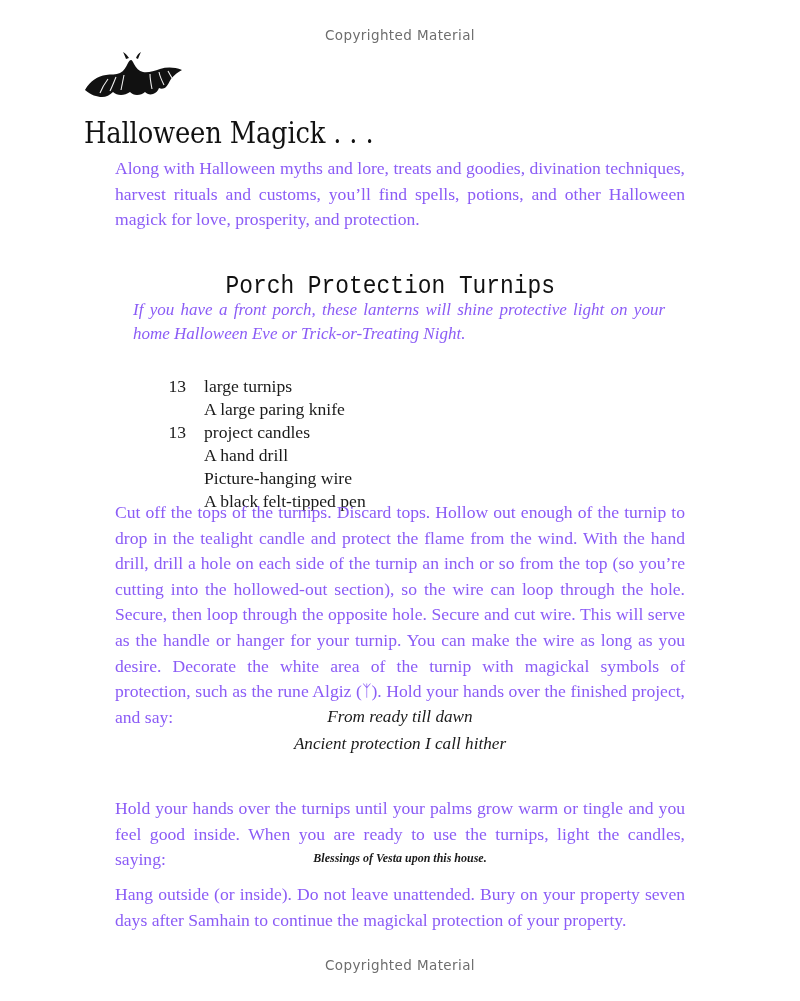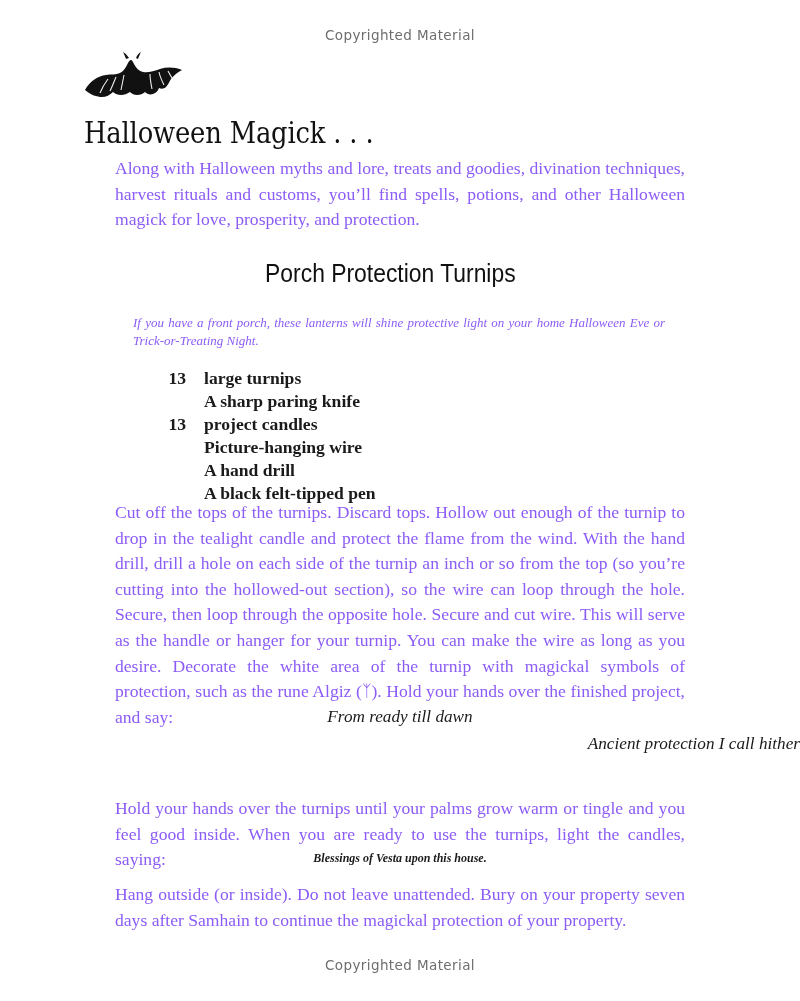--- a/index.html
+++ b/index.html
@@ -56,24 +56,24 @@
     letter-spacing: -0.2px;
     color: #111;
     transform: scaleX(0.86);
     transform-origin: left center;
     white-space: nowrap;
   }
 
   .recipe-title {
     position: absolute;
     left: 0;
-    top: 260px;
+    top: 273px;
     width: 780px;
     text-align: center;
-    font-family: Liberation Sans, sans-serif;
+    font-family: Liberation Mono, monospace;
     font-size: 26px;
     line-height: 1;
     font-weight: 400;
     color: #111;
   }
   .recipe-title span {
     display: inline-block;
     transform: scaleX(0.88);
   }
 
@@ -87,41 +87,40 @@
   }
 
   .intro {
     left: 115px;
     top: 156px;
     width: 570px;
   }
 
   .note {
     left: 133px;
-    top: 314px;
+    top: 298px;
     width: 532px;
-    font-size: 13px;
+    font-size: 17px;
     line-height: 1.42;
     font-style: italic;
   }
 
   .body-para { left: 115px; width: 570px; }
   .para-main   { top: 500px; }
   .para-hold   { top: 796px; }
   .para-hang   { top: 882px; }
 
   
   .ingredients {
     position: absolute;
     left: 150px;
-    top: 367px;
+    top: 375px;
     width: 400px;
     font-size: 17.6px;
     line-height: 1.31;
-    font-weight: bold;
   }
   .ing-row {
     display: flex;
     align-items: baseline;
   }
   .ing-qty {
     width: 36px;
     text-align: right;
     flex: none;
   }
@@ -133,21 +132,21 @@
   .chant {
     position: absolute;
     left: 0;
     width: 800px;
     text-align: center;
     font-style: italic;
     font-size: 17.2px;
     line-height: 1;
   }
   .chant-1 { top: 708px; }
-  .chant-2 { top: 735px; text-align: right; }
+  .chant-2 { top: 735px; }
   .chant-3 { top: 762px; }
   .chant-vesta {
     top: 852px;
     font-weight: bold;
     font-size: 12px;
   }
 
   
   .rune {
     font-family: "DejaVu Sans", sans-serif;
@@ -201,33 +200,33 @@
 
   <div class="block note">If you have a front porch, these lanterns will shine protective light on your home Halloween Eve or Trick-or-Treating Night.</div>
 
   <div class="ingredients">
     <div class="ing-row">
       <span class="ing-qty">13</span>
       <span class="ing-name">large turnips</span>
     </div>
     <div class="ing-row">
       <span class="ing-qty"></span>
-      <span class="ing-name">A sharp paring knife</span>
+      <span class="ing-name">A large paring knife</span>
     </div>
     <div class="ing-row">
       <span class="ing-qty">13</span>
       <span class="ing-name">project candles</span>
     </div>
     <div class="ing-row">
       <span class="ing-qty"></span>
+      <span class="ing-name">A hand drill</span>
+    </div>
+    <div class="ing-row">
+      <span class="ing-qty"></span>
       <span class="ing-name">Picture-hanging wire</span>
-    </div>
-    <div class="ing-row">
-      <span class="ing-qty"></span>
-      <span class="ing-name">A hand drill</span>
     </div>
     <div class="ing-row">
       <span class="ing-qty"></span>
       <span class="ing-name">A black felt-tipped pen</span>
     </div>
   </div>
 
   <div class="block body-para para-main">
     <span>Cut off the tops of the turnips. Discard tops. Hollow out enough of the turnip to drop in the tealight candle and protect the flame from the wind. With the hand drill, drill a hole on each side of the turnip an inch or so from the top (so you’re cutting into the hollowed-out section), so the wire can loop through the hole. Secure, then loop through the opposite hole. Secure and cut wire. This will serve as the handle or hanger for your turnip. You can make the wire as long as you desire. Decorate the white area of the turnip with magickal symbols of protection, such as the rune Algiz (</span><span class="rune">ᛉ</span><span>). Hold your hands over the finished project, and say:</span>
   </div>

